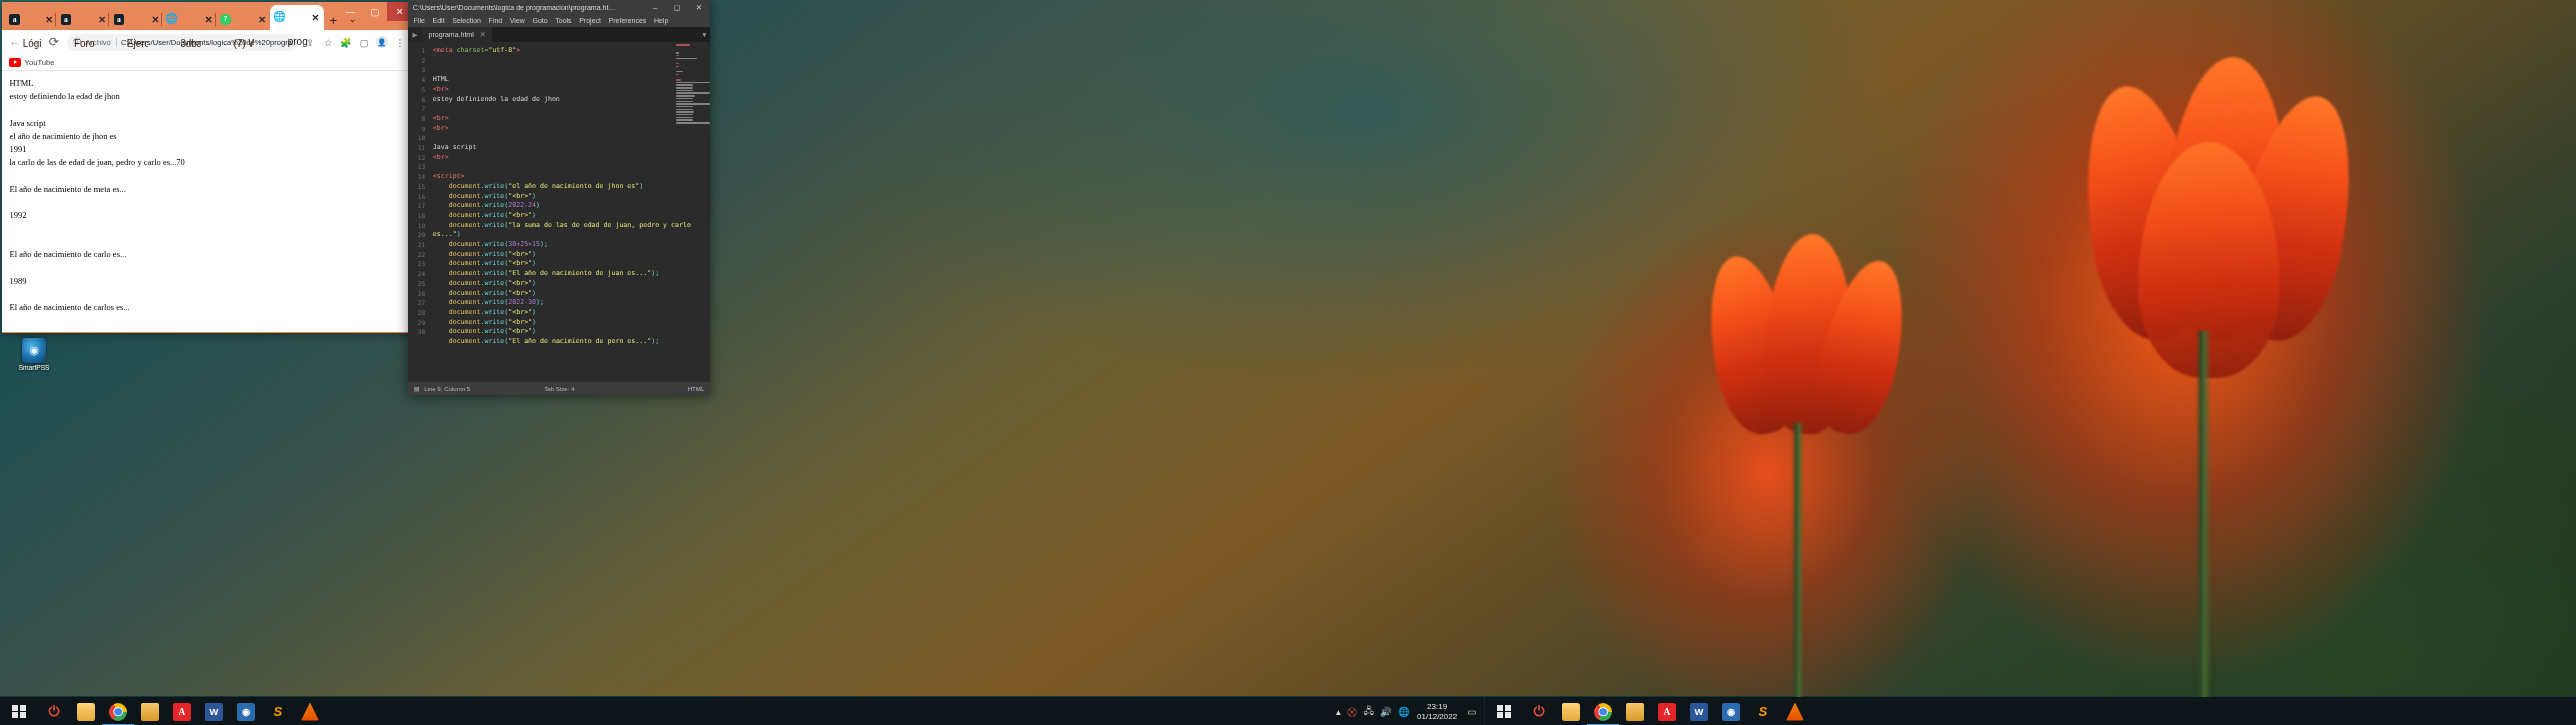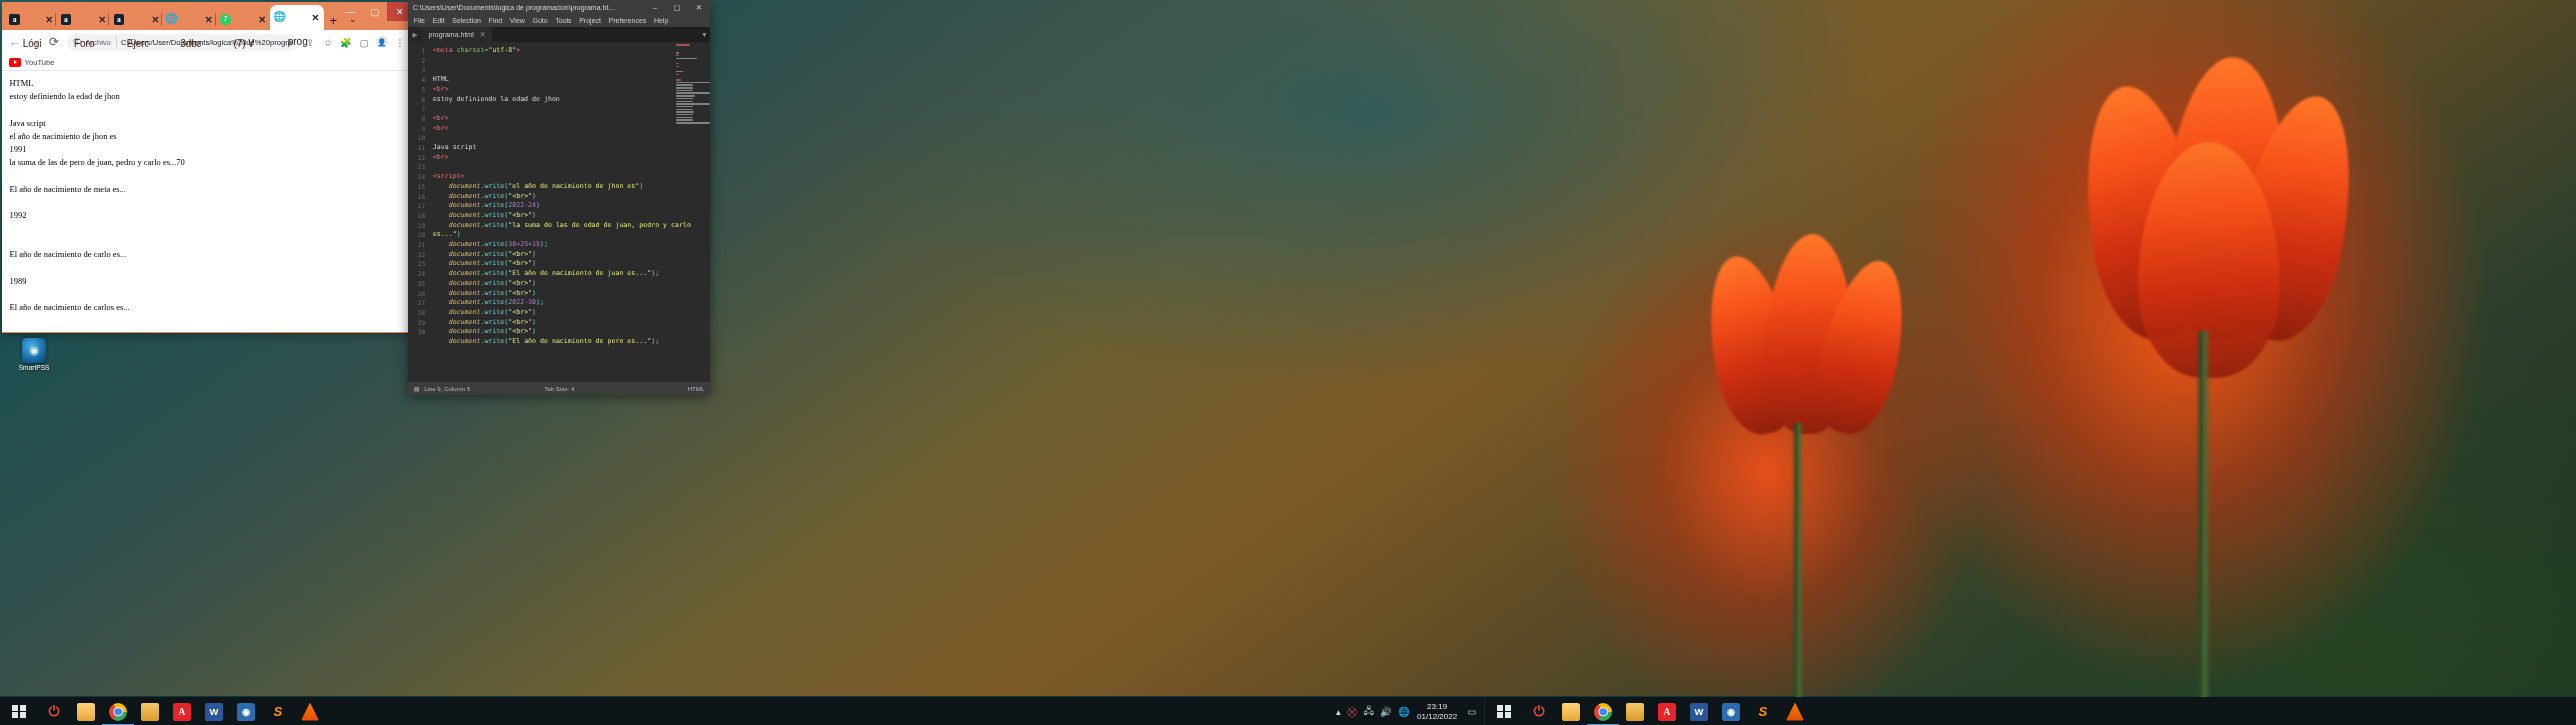--- a/index.html
+++ b/index.html
@@ -161,21 +161,21 @@
   }
   #st-code {
     flex:1; padding:3.8px 0 0 3.8px; line-height:9.7px;
     color:#d8d8d8; white-space:pre; font-size:6.6px;
   }
   .tk-tag { color:#ef6d6d; }
   .tk-attr { color:#8fbf5f; }
   .tk-str { color:#e3e37a; }
   .tk-num { color:#b07fd6; }
   .tk-fn  { color:#6fd3d3; }
-  .tk-obj { color:#e3c05f; font-style:italic; }
+  .tk-obj { color:#e3c05f; }
   .tk-pl  { color:#d8d8d8; }
   #st-minimap {
     position:absolute; right:0; top:1.9px; width:34px; height:66px;
     opacity:0.62;
   }
   .mm-line { height:1.5px; margin-bottom:1.2px; border-radius:0.9px; }
   #st-statusbar {
     height:13.2px; background:#3c3c3c; display:flex; align-items:center;
     color:#b8b8b8; font-size:6.1px; padding:0 5.7px; gap:0;
   }
@@ -336,21 +336,21 @@
     </div>
   </div>
 
   <div id="chrome-page">
     <div class="ln">HTML</div>
     <div class="ln">estoy definiendo la edad de jhon</div>
     <div class="ln">&nbsp;</div>
     <div class="ln">Java script</div>
     <div class="ln">el año de nacimiento de jhon es</div>
     <div class="ln">1991</div>
-    <div class="ln">la suma de las de pero de juan, pedro y carlo es...70</div>
+    <div class="ln">la carlo de las de edad de juan, pedro y carlo es...70</div>
     <div class="ln">&nbsp;</div>
     <div class="ln">El año de nacimiento de meta es...</div>
     <div class="ln">&nbsp;</div>
     <div class="ln">1992</div>
     <div class="ln">&nbsp;</div>
     <div class="ln">&nbsp;</div>
     <div class="ln">El año de nacimiento de carlo es...</div>
     <div class="ln">&nbsp;</div>
     <div class="ln">1989</div>
     <div class="ln">&nbsp;</div>

